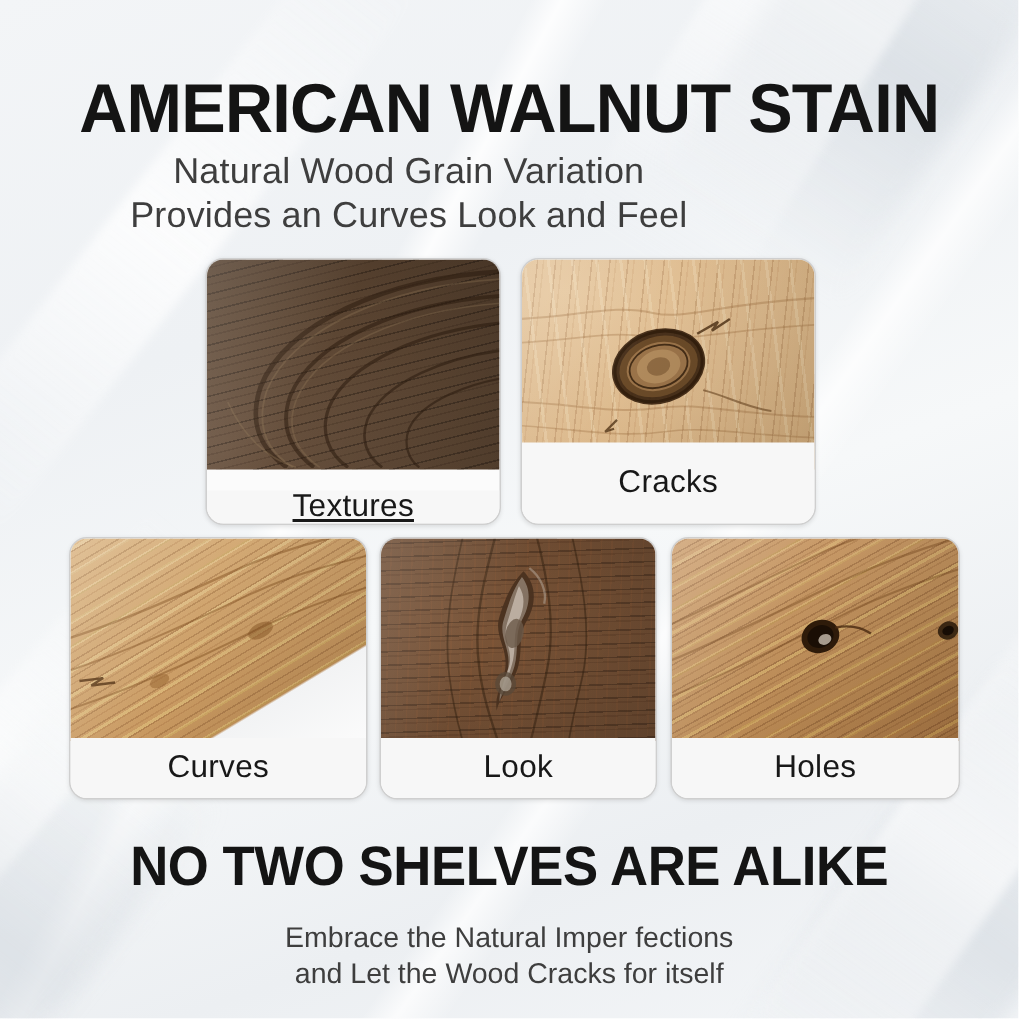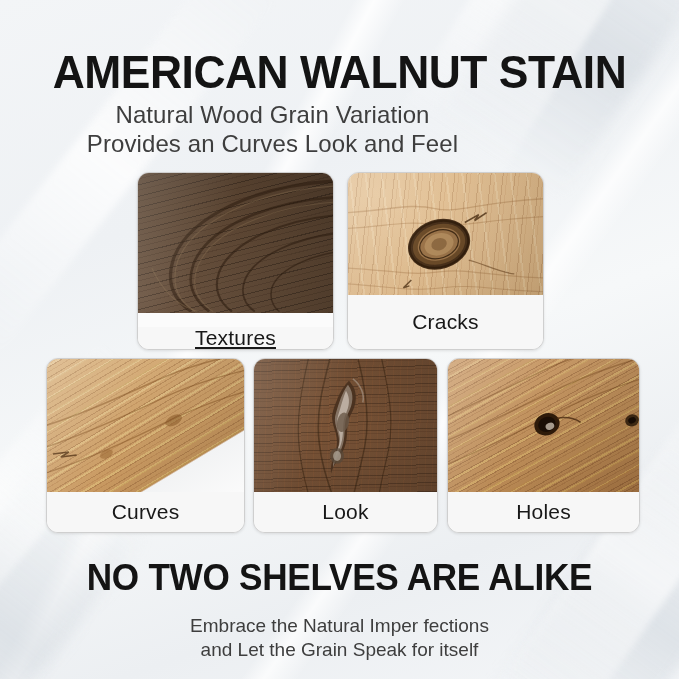--- a/index.html
+++ b/index.html
@@ -393,17 +393,17 @@
         <div class="sheen"></div>
       </div>
     </div>
     <div class="card-label" style="height:40px;">Holes</div>
   </div>
 
   <div class="head-block">
     <div class="title-lower">NO TWO SHELVES ARE ALIKE</div>
     <div class="subtitle-lower">
       <div>Embrace the Natural Imper fections</div>
-      <div>and Let the Grain Speak for itself</div>
+      <div>and Let the Wood Cracks for itself</div>
     </div>
   </div>
 
 </div>
 
 </body></html>

